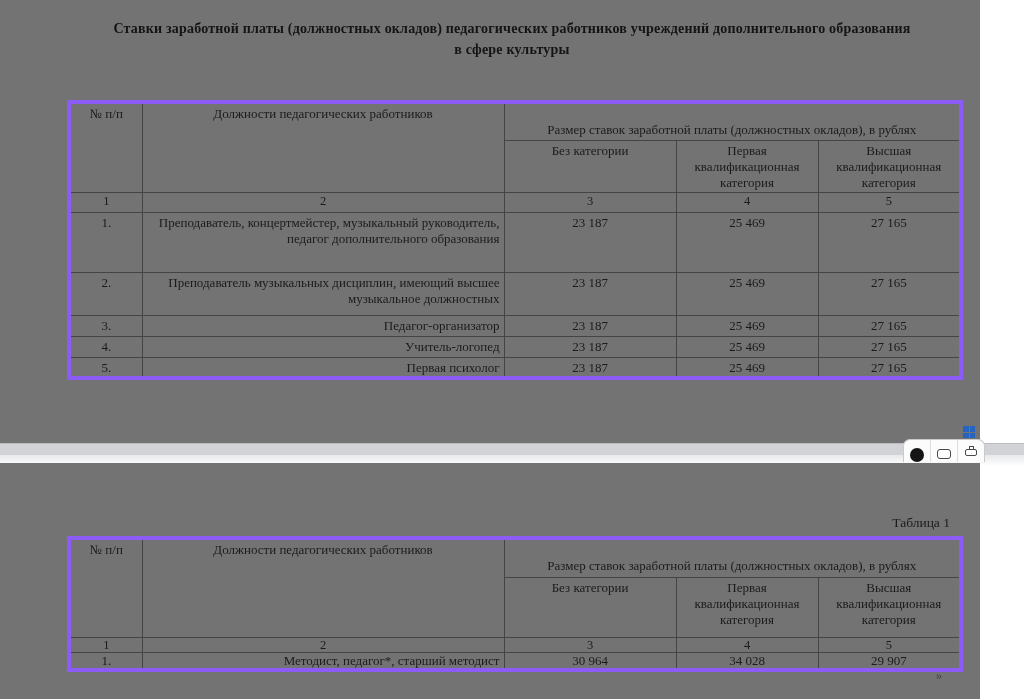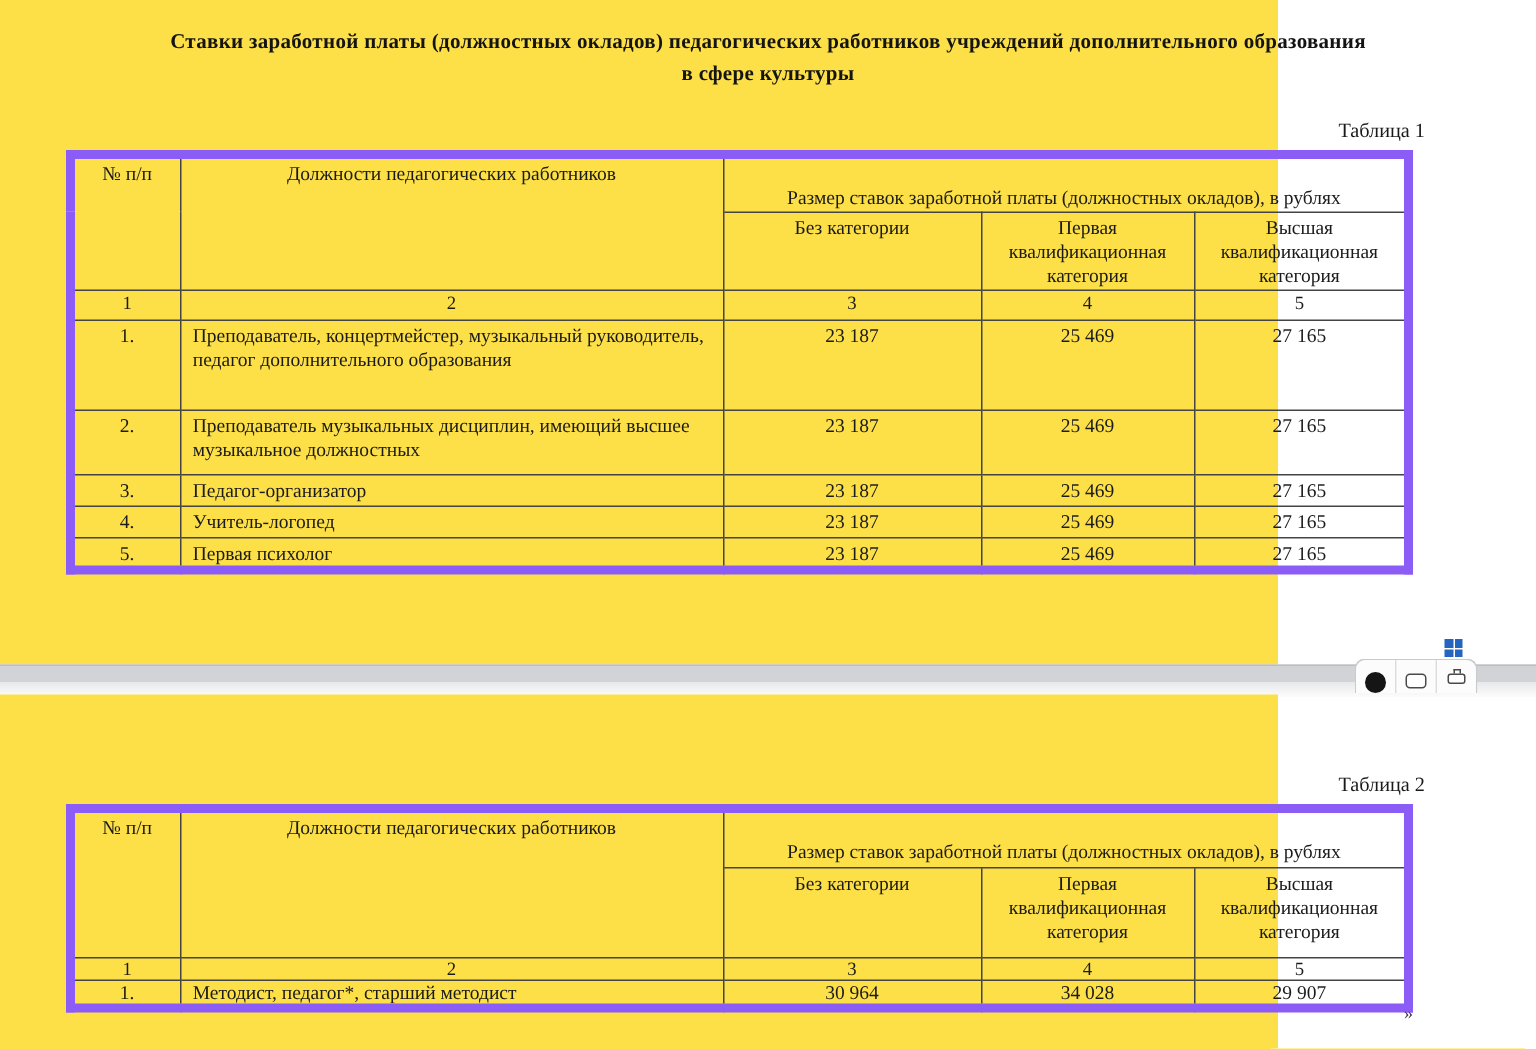--- a/index.html
+++ b/index.html
@@ -5,52 +5,52 @@
   * { margin:0; padding:0; box-sizing:border-box; }
   html,body { width:1024px; height:699px; }
   body {
     position:relative;
     width:1024px; height:699px;
     background:#ffffff;
     font-family:"Liberation Serif","DejaVu Serif",serif;
     color:#1c1c1c;
     overflow:hidden;
   }
-  .page { position:absolute; left:0; width:852px; background:#fde047; }
+  .page { position:absolute; left:0; width:980px; background:#737373; }
   .page1 { top:0; height:443px; }
   .page2 { top:463px; height:236px; }
 
   .doc-title {
     position:absolute; top:18px; left:112px; width:800px;
     text-align:center; font-weight:bold; font-size:14px; line-height:21px;
     color:#141414; letter-spacing:.2px;
   }
   .tbl-caption {
     position:absolute; left:58px; width:892px;
     text-align:right; font-size:13.5px; color:#1a1a1a;
   }
   .caption1 { top:79px; }
   .caption2 { top:515px; }
 
   table.doc-table {
-    position:absolute; left:44px; width:892px;
+    position:absolute; left:67px; width:892px;
     border-collapse:collapse; table-layout:fixed;
-    border:6px solid #8b5cf6;
+    border:4px solid #8b5cf6;
   }
   .t1 { top:100px; }
   .t2 { top:536px; }
   .doc-table td {
     border:1px solid #444444;
     font-size:13px; line-height:16px;
     vertical-align:top; text-align:center;
     padding:2px 4px 0 4px;
     color:#1b1b1b;
     overflow:hidden;
   }
-  .doc-table .pos-cell { text-align:left; padding-left:8px; }
+  .doc-table .pos-cell { text-align:right; padding-left:8px; }
   .doc-table .group-cell span { display:inline-block; max-width:390px;margin-top:16px; }
 
   .t1 .hrow1 { height:38px; }
   .t1 .hrow2 { height:52px; }
   .t1 .irow td { height:20px; line-height:15px; font-size:12.5px; padding:1px 2px 0; }
   .t1 .r-tall { height:60px; }
   .t1 .r-mid  { height:43px; }
   .t1 .r-sm   { height:21px; }
   .r-sm td, .r-mid td, .r-tall td { padding-top:2px; }
 
@@ -102,21 +102,20 @@
   .cont-mark {
     position:absolute; left:926px; top:668px; width:26px;
     text-align:center; font-size:12px; line-height:14px; color:#3e3e3e;
   }
 </style>
 </head>
 <body>
 
 <div class="page page1">
   <div class="doc-title">Ставки заработной платы (должностных окладов) педагогических работников учреждений дополнительного образования в сфере культуры</div>
-  <div class="tbl-caption caption1">Таблица 1</div>
 
   <table class="doc-table t1">
     <colgroup>
       <col style="width:73px">
         <col style="width:362px">
         <col style="width:172px">
         <col style="width:142px">
         <col style="width:143px">
     </colgroup>
     <tbody>
@@ -194,21 +193,21 @@
   </div>
 </div>
 <div class="grid-icon">
   <span></span>
     <span></span>
     <span></span>
     <span></span>
 </div>
 
 <div class="page page2"></div>
-<div class="tbl-caption caption2">Таблица 2</div>
+<div class="tbl-caption caption2">Таблица 1</div>
 
 <table class="doc-table t2">
   <colgroup>
     <col style="width:73px">
       <col style="width:362px">
       <col style="width:172px">
       <col style="width:142px">
       <col style="width:143px">
   </colgroup>
   <tbody>

